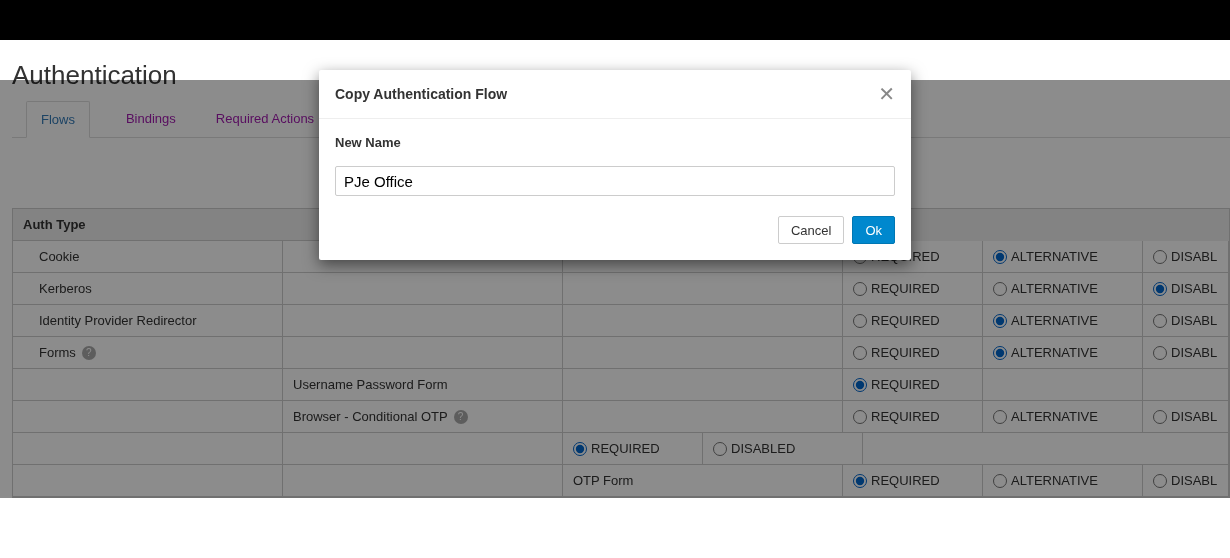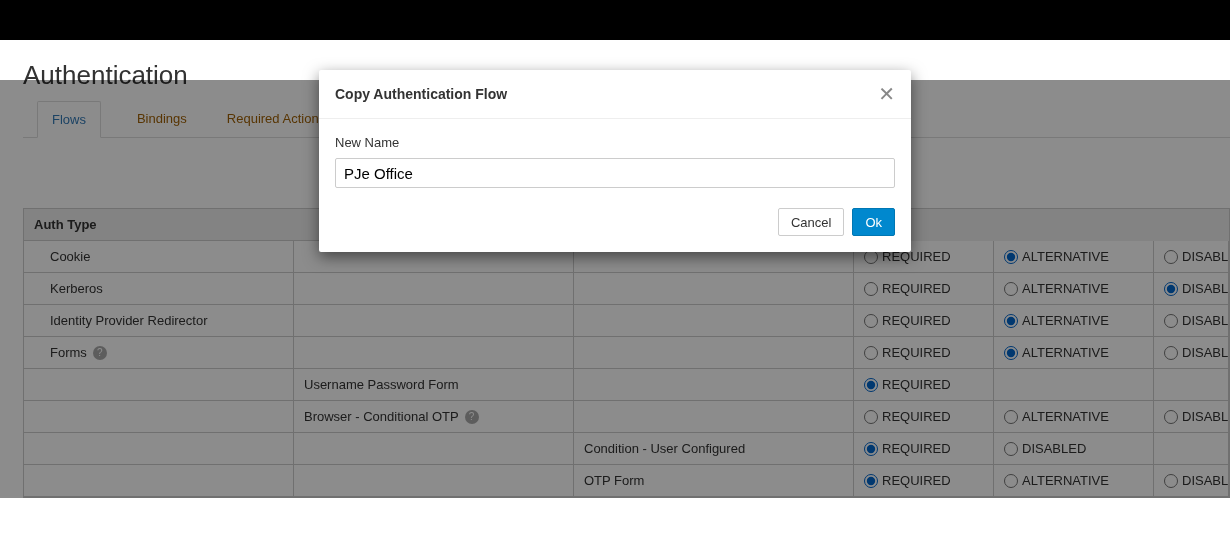--- a/index.html
+++ b/index.html
@@ -1,41 +1,41 @@
 <!DOCTYPE html>
 <html><head>
 <meta charset="utf-8">
 <style>
   * { box-sizing: border-box; margin: 0; padding: 0; }
   html, body { width: 1230px; height: 558px; font-family: "Helvetica Neue", Arial, sans-serif; font-size: 13px; color: #333; overflow: hidden; }
   .top-bar { height: 40px; background: #000; }
-  .page-wrap { position: relative; padding: 20px 0 0 23px; }
+  .page-wrap { position: relative; padding: 20px 0 0 12px; }
   .page-title { font-size: 26px; font-weight: 400; margin-bottom: 10px; }
   .tabs { border-bottom: 1px solid #ddd; display: flex; gap: 32px; padding-left: 14px; }
-  .tab { padding: 10px 4px; color: #a16207; cursor: pointer; }
+  .tab { padding: 10px 4px; color: #a21caf; cursor: pointer; }
   .tab.active { border: 1px solid #ddd; border-bottom: 1px solid #fff; margin-bottom: -1px; border-radius: 2px 2px 0 0; color: #337ab7; padding: 10px 14px; }
   .toolbar { display: flex; align-items: center; gap: 10px; margin: 12px 0 0 10px; flex-direction: column; }
   select.flow-select { height: 26px; font-size: 13px; padding: 2px 6px; border: 1px solid #aaa; background: #eee; }
   .help-icon { width: 14px; height: 14px; border-radius: 50%; background: #aaa; color: #fff; font-size: 10px; line-height: 14px; text-align: center; display: inline-block; }
   .table-wrap { margin-top: 8px; border: 1px solid #ccc; border-collapse: collapse; }
   .header-row, .data-row { display: flex; }
   .header-row { background: #eee; font-weight: bold; text-align: center; }
   .cell { border-right: 1px solid #ccc; border-bottom: 1px solid #ccc; padding: 8px 10px; display: flex; align-items: center; white-space: nowrap; }
   .c0 { width: 270px; } .c1 { width: 280px; } .c2 { width: 280px; } .c3 { width: 140px; } .c4 { width: 160px; } .c5 { width: 100px; flex: 1; overflow:hidden;}
   .header-row .c0 { width: 830px; }
   .radio { display:inline-flex; align-items:center; gap:4px; }
   input[type=radio]{ accent-color:#0066cc; width:14px; height:14px;}
   .indent1 { padding-left: 16px; }
   .overlay { position: absolute; inset: 0; top:40px; left:0; right:0; bottom:0; background: rgba(0,0,0,0.45); }
   .modal { position: absolute; top: 30px; left: 50%; transform: translateX(-50%); width: 592px; background: #fff; border-radius: 2px; box-shadow: 0 5px 15px rgba(0,0,0,.5); }
   .modal-header { padding: 12px 16px; border-bottom: 1px solid #eee; display:flex; justify-content:space-between; align-items:center;}
   .modal-header .title { font-weight: bold; font-size: 14px; }
   .modal-header .close { font-size: 20px; color:#888; cursor:pointer; }
   .modal-body { padding: 16px 16px 4px; }
-  .modal-body label { font-size: 13px; font-weight: normal; display:block; margin-bottom:8px;}
+  .modal-body label { font-size: 13px; font-weight: bold; display:block; margin-bottom:16px;}
   .modal-body input[type=text]{ width:100%; height:30px; padding: 4px 8px; border:1px solid #ccc; border-radius:2px; font-size:15px;}
   .modal-footer { padding: 16px; display:flex; justify-content:flex-end; gap:0;}
   .btn { height:28px; padding:0 12px; border-radius:2px; font-size:13px; cursor:pointer;}
   .btn-default { background:#fff; border:1px solid #ccc; color:#333;}
   .btn-primary { background:#0088ce; border:1px solid #0077b3; color:#fff;margin-left:8px;}
   .page-outer { position:relative; }
 </style>
 </head>
 <body>
 
@@ -219,21 +219,20 @@
               </label>
             </div>
           </div>
           <div class="data-row">
             <div class="cell c0">
               <span class="indent1"></span>
             </div>
             <div class="cell c1">
               <span></span>
             </div>
-            <div class="cell c2">Condition - User Configured</div>
             <div class="cell c3">
               <label class="radio">
                 <input type="radio" name="req6" checked="" style="">
                 <span>REQUIRED</span>
               </label>
             </div>
             <div class="cell c4">
               <label class="radio">
                 <input type="radio" name="req6" style="">
                 <span>DISABLED</span>

